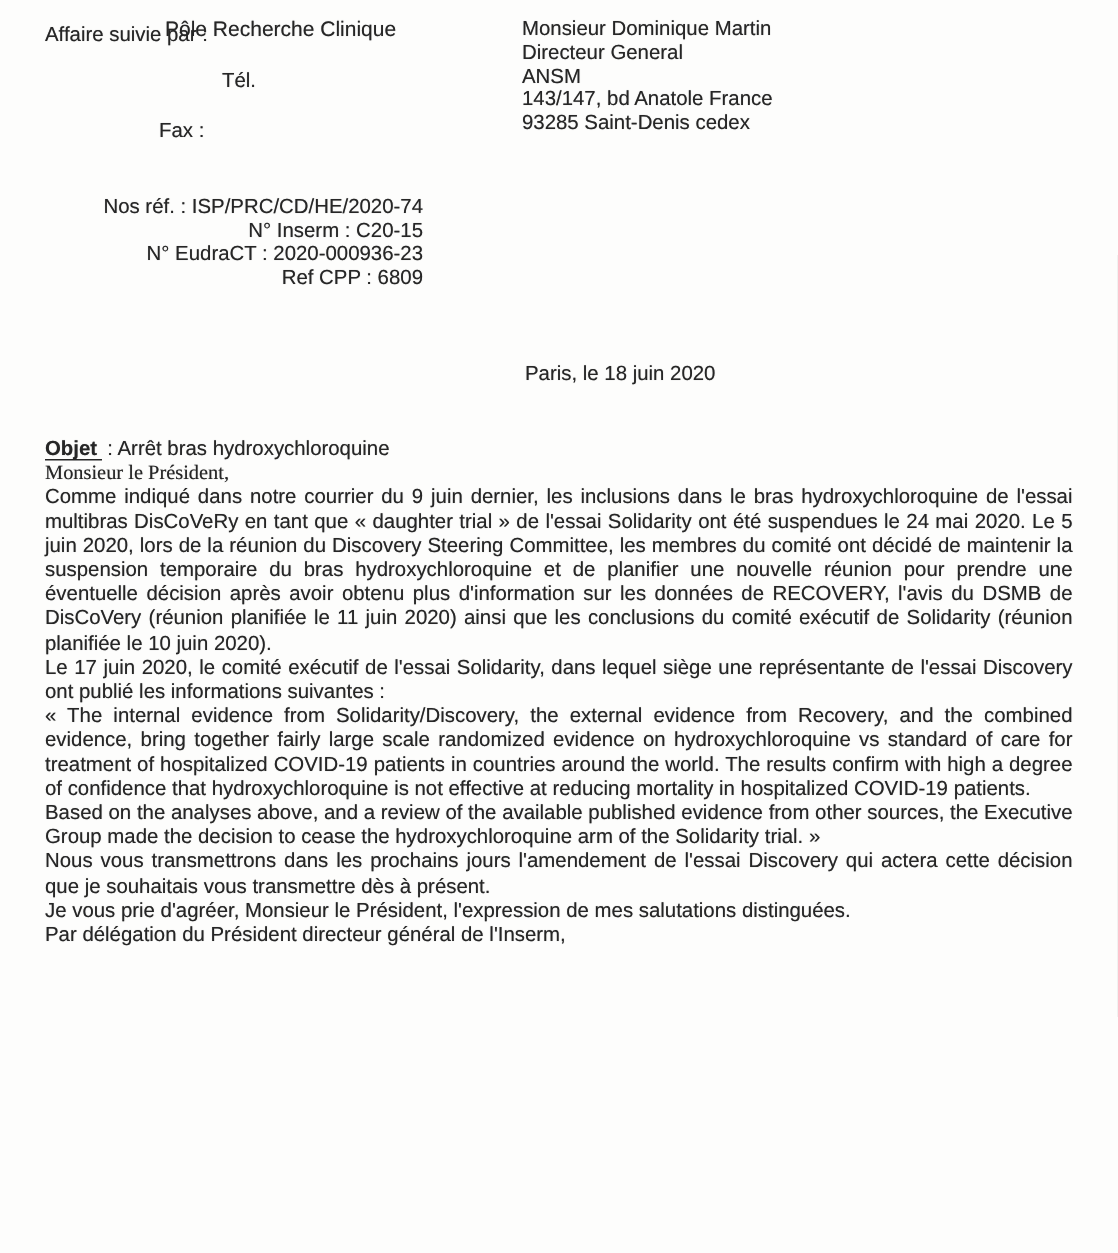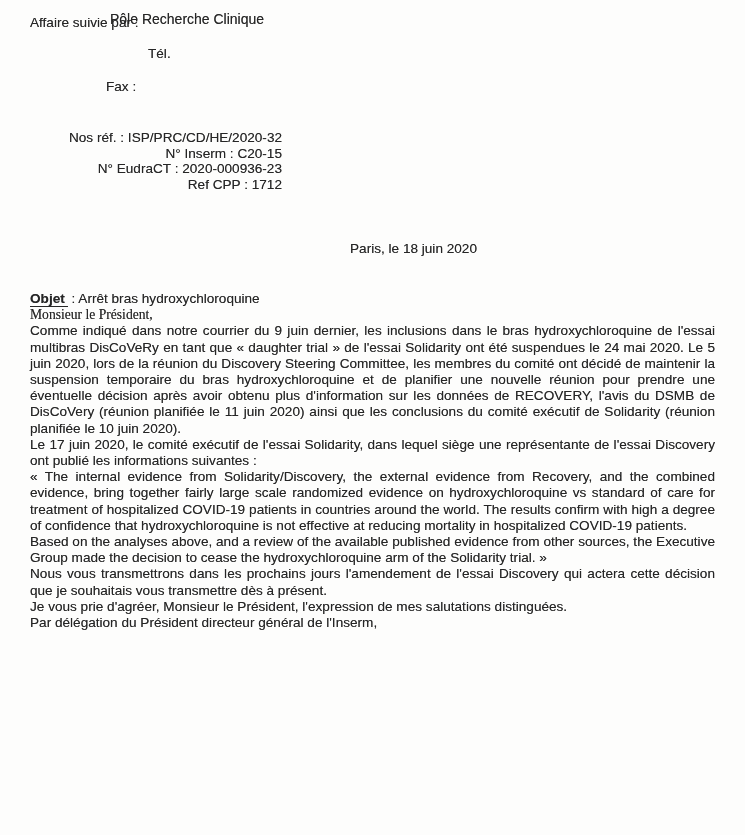--- a/index.html
+++ b/index.html
@@ -59,26 +59,33 @@
 </head>
 <body>
 
 <div class="page">
 
   <div class="abs dept-title">Pôle Recherche Clinique</div>
   <div class="abs affaire">Affaire suivie par :</div>
   <div class="abs tel">Tél.</div>
   <div class="abs fax">Fax :</div>
 
+  <div class="abs recipient">
+    <div>Monsieur Dominique Martin</div>
+    <div>Directeur General</div>
+    <div>ANSM</div>
+    <div>143/147, bd Anatole France</div>
+    <div>93285 Saint-Denis cedex</div>
+  </div>
 
   <div class="abs ref-block">
-    <div>Nos réf. : ISP/PRC/CD/HE/2020-32</div>
+    <div>Nos réf. : ISP/PRC/CD/HE/2020-74</div>
     <div>N° Inserm : C20-15</div>
     <div>N° EudraCT : 2020-000936-23</div>
-    <div>Ref CPP : 1712</div>
+    <div>Ref CPP : 6809</div>
   </div>
 
   <div class="abs dateline">Paris, le 18 juin 2020</div>
 
   <div class="abs body-block">
 
     <p class="subject-line"><span class="subject-label">Objet</span><span> : Arrêt bras hydroxychloroquine</span></p>
 
     <p class="para no-justify salutation">Monsieur le Président,</p>
 

